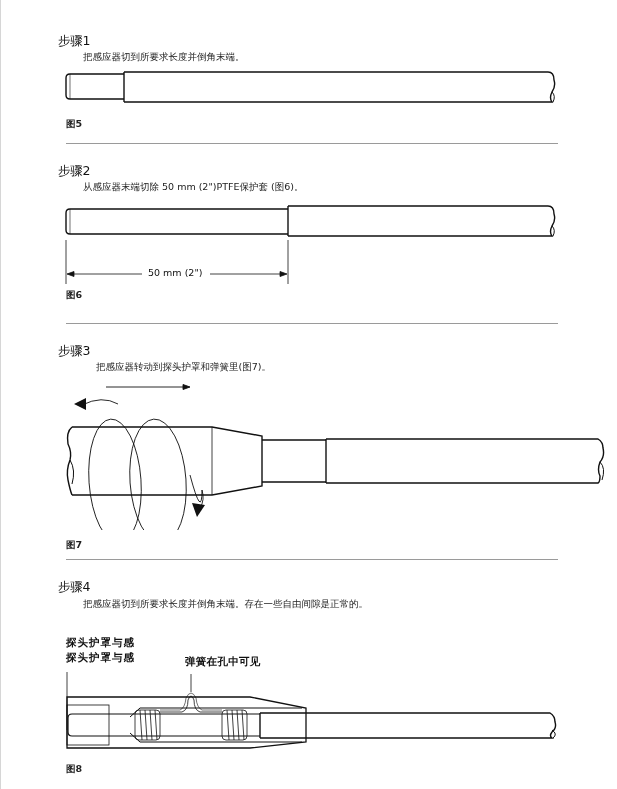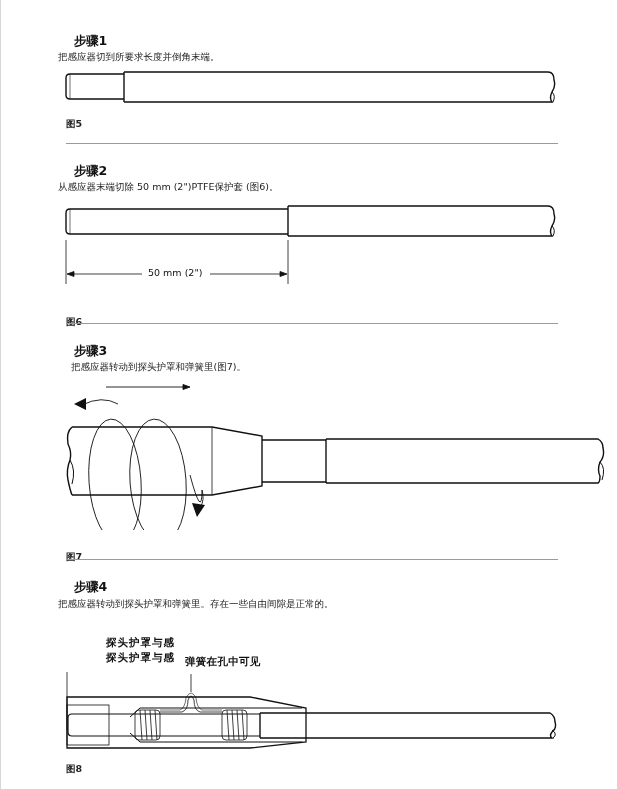--- a/index.html
+++ b/index.html
@@ -1,22 +1,22 @@
 <!DOCTYPE html>
 <html><head>
 <meta charset="utf-8">
 <style>
   html, body { margin: 0; padding: 0; background: #ffffff; }
   body {
     width: 617px; height: 789px; position: relative; overflow: hidden;
     font-family: "DejaVu Sans", "Liberation Sans", sans-serif; color: #111;
   }
   .leftrule { position: absolute; left: 0; top: 0; width: 1px; height: 789px; background: #d6d6d6; }
-  .step-title { position: absolute; left: 74px; font-size: 12.5px; font-weight: bold; letter-spacing: -0.3px; }
-  .step-desc { position: absolute; left: 58px; font-size: 9.5px; color: #222; text-align: center; }
+  .step-title { position: absolute; left: 58px; font-size: 12.5px; font-weight: normal; letter-spacing: -0.3px; }
+  .step-desc { position: absolute; left: 83px; font-size: 9.5px; color: #222; text-align: center; }
   .fig-label { position: absolute; left: 66px; font-size: 9.5px; font-weight: bold; color: #222; }
   .hr { position: absolute; left: 66px; width: 492px; height: 1px; background: #9a9a9a; }
   svg.fig { position: absolute; left: 0; }
   .callout { position: absolute; font-size: 10.5px; font-weight: bold; line-height: 15px; letter-spacing: 1px; }
   .dim-label { position: absolute; font-size: 9.5px; background: #fff; padding: 0 3px; }
 </style>
 </head>
 <body>
 
 <div class="leftrule"></div>
@@ -53,21 +53,21 @@
   <g stroke="#111" stroke-width="0.8" fill="#111">
     <line x1="66" y1="40" x2="66" y2="84"></line>
     <line x1="288" y1="40" x2="288" y2="84"></line>
     <line x1="70" y1="74" x2="142" y2="74"></line>
     <line x1="210" y1="74" x2="284" y2="74"></line>
     <polygon points="67,74 74,71.5 74,76.5"></polygon>
     <polygon points="287,74 280,71.5 280,76.5"></polygon>
   </g>
 </svg>
 <div class="dim-label" style="left:145px; top:267px;">50 mm (2")</div>
-<div class="fig-label" style="top:316px;">图6</div>
+<div class="fig-label" style="top:289px;">图6</div>
 <div class="hr" style="top:323px;"></div>
 
 <div class="step-title" style="top:343px;text-align:center;">步骤3</div>
 <div class="step-desc" style="top:361px;margin-left:13px;">把感应器转动到探头护罩和弹簧里(图7)。</div>
 <svg class="fig" style="top:380px;" width="617" height="150">
 
   <g stroke="#111" stroke-width="0.9" fill="#111">
     <line x1="106" y1="7" x2="186" y2="7"></line>
     <polygon points="190,7 183,4.5 183,9.5"></polygon>
   </g>
@@ -89,27 +89,27 @@
     <ellipse cx="115" cy="101" rx="26" ry="62" transform="rotate(-4 115 101)"></ellipse>
     <ellipse cx="158" cy="101" rx="28" ry="62" transform="rotate(-4 158 101)"></ellipse>
     <path d="M82 25 Q102 15 118 24"></path>
     <path d="M190 95 Q202 140 202 110 Q205 120 200 128"></path>
   </g>
   <g fill="#111">
     <polygon points="74,24 86,18 86,30"></polygon>
     <polygon points="197,137 192,123 205,125"></polygon>
   </g>
 </svg>
-<div class="fig-label" style="top:539px;margin-top:12px;">图7</div>
+<div class="fig-label" style="top:539px;">图7</div>
 <div class="hr" style="top:559px;"></div>
 
 <div class="step-title" style="top:579px;">步骤4</div>
-<div class="step-desc" style="top:598px;">把感应器转动到探头护罩和弹簧里。存在一些自由间隙是正常的。</div>
+<div class="step-desc" style="top:598px;">把感应器切到所要求长度并倒角末端。存在一些自由间隙是正常的。</div>
 
-<div class="callout" style="left:66px; top:635px;margin-left:40px;">
+<div class="callout" style="left:66px; top:635px;">
   <div>探头护罩与感</div>
   <div>探头护罩与感</div>
 </div>
 <div class="callout" style="left:185px; top:654px; letter-spacing:0.3px;">弹簧在孔中可见</div>
 
 <svg class="fig" style="top:650px;" width="617" height="100">
   <g fill="none" stroke="#111" stroke-width="1.4">
 
     <line x1="67" y1="22" x2="67" y2="80" stroke-width="0.8"></line>
     <line x1="191" y1="24" x2="191" y2="42" stroke-width="0.8"></line>

